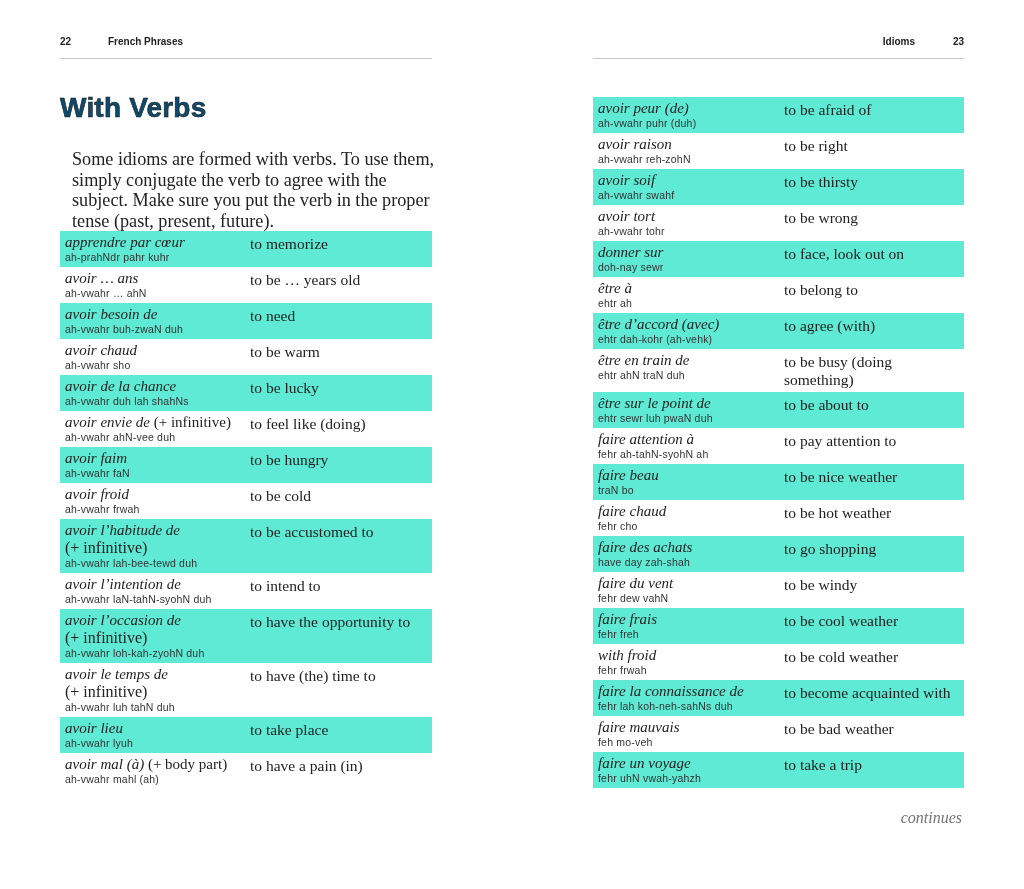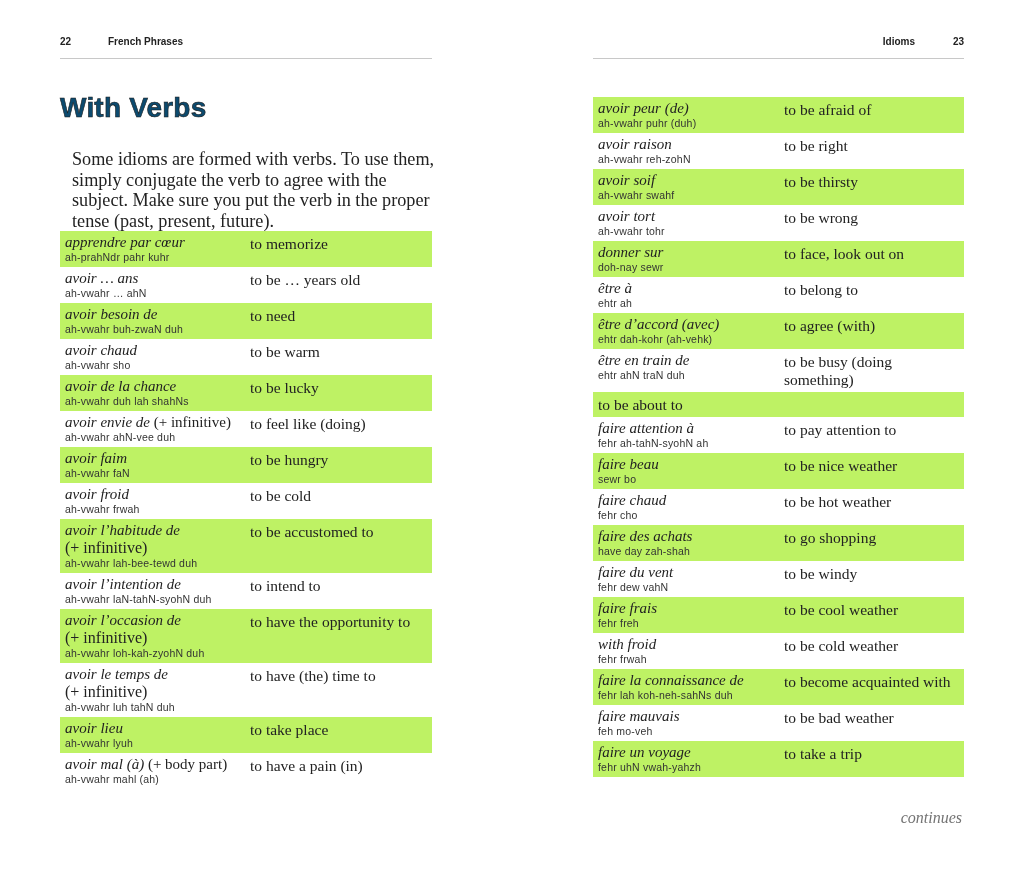--- a/index.html
+++ b/index.html
@@ -15,21 +15,21 @@
   .page-right .running-head .title { position:absolute; right:49px; top:1px; }
   .section-title { position:absolute; top:92px; left:0; margin:0;
     font-family:"Liberation Sans", sans-serif; font-weight:900; font-size:28px; letter-spacing:0.2px; color:#0c4a6e;
     -webkit-text-stroke:0.6px #1b1b1b; }
   .intro { position:absolute; top:137px; left:0; width:372px; margin:12px;
     font-family:"Liberation Serif", serif; font-size:18.2px; line-height:20.5px; color:#222; }
   .idiom-table { position:absolute; left:0; width:100%; }
   .page-left .idiom-table { top:231px; width:372px; }
   .page-right .idiom-table { top:97px; width:371px; }
   .row { display:flex; box-sizing:border-box; padding:3px 5px 3px 5px; }
-  .row.shaded { background:#bef264; }
+  .row.shaded { background:#5eead4; }
   .row .fr { width:185px; flex:none; }
   .page-right .row .fr { width:186px; }
   .row .en { flex:1; font-family:"Liberation Serif", serif; font-size:15.5px; line-height:18px; color:#222; padding-top:1px; }
   .phrase { font-family:"Liberation Serif", serif; font-style:italic; font-size:15px; line-height:17px; color:#222; }
   .phrase .plain { font-style:normal; }
   .pron { font-family:"Liberation Sans", sans-serif; font-size:10.5px; line-height:13px; color:#333; letter-spacing:0.2px; }
   .continues { position:absolute; top:809px; right:2px; font-family:Liberation Serif, serif; font-style:italic; font-size:16px; color:#737373; }
 </style>
 </head>
 <body>
@@ -202,33 +202,37 @@
         <div class="en">to agree (with)</div>
       </div>
       <div class="row">
         <div class="fr">
           <div class="phrase"><span>être en train de</span></div>
           <div class="pron">ehtr ahN traN duh</div>
         </div>
         <div class="en">to be busy (doing something)</div>
       </div>
       <div class="row shaded">
+        <div class="fr">
+          <div class="phrase"><span>être sur le point de</span></div>
+          <div class="pron">ehtr sewr luh pwaN duh</div>
+        </div>
         <div class="en">to be about to</div>
       </div>
       <div class="row">
         <div class="fr">
           <div class="phrase"><span>faire attention à</span></div>
           <div class="pron">fehr ah-tahN-syohN ah</div>
         </div>
         <div class="en">to pay attention to</div>
       </div>
       <div class="row shaded">
         <div class="fr">
           <div class="phrase"><span>faire beau</span></div>
-          <div class="pron">sewr bo</div>
+          <div class="pron">traN bo</div>
         </div>
         <div class="en">to be nice weather</div>
       </div>
       <div class="row">
         <div class="fr">
           <div class="phrase"><span>faire chaud</span></div>
           <div class="pron">fehr cho</div>
         </div>
         <div class="en">to be hot weather</div>
       </div>

